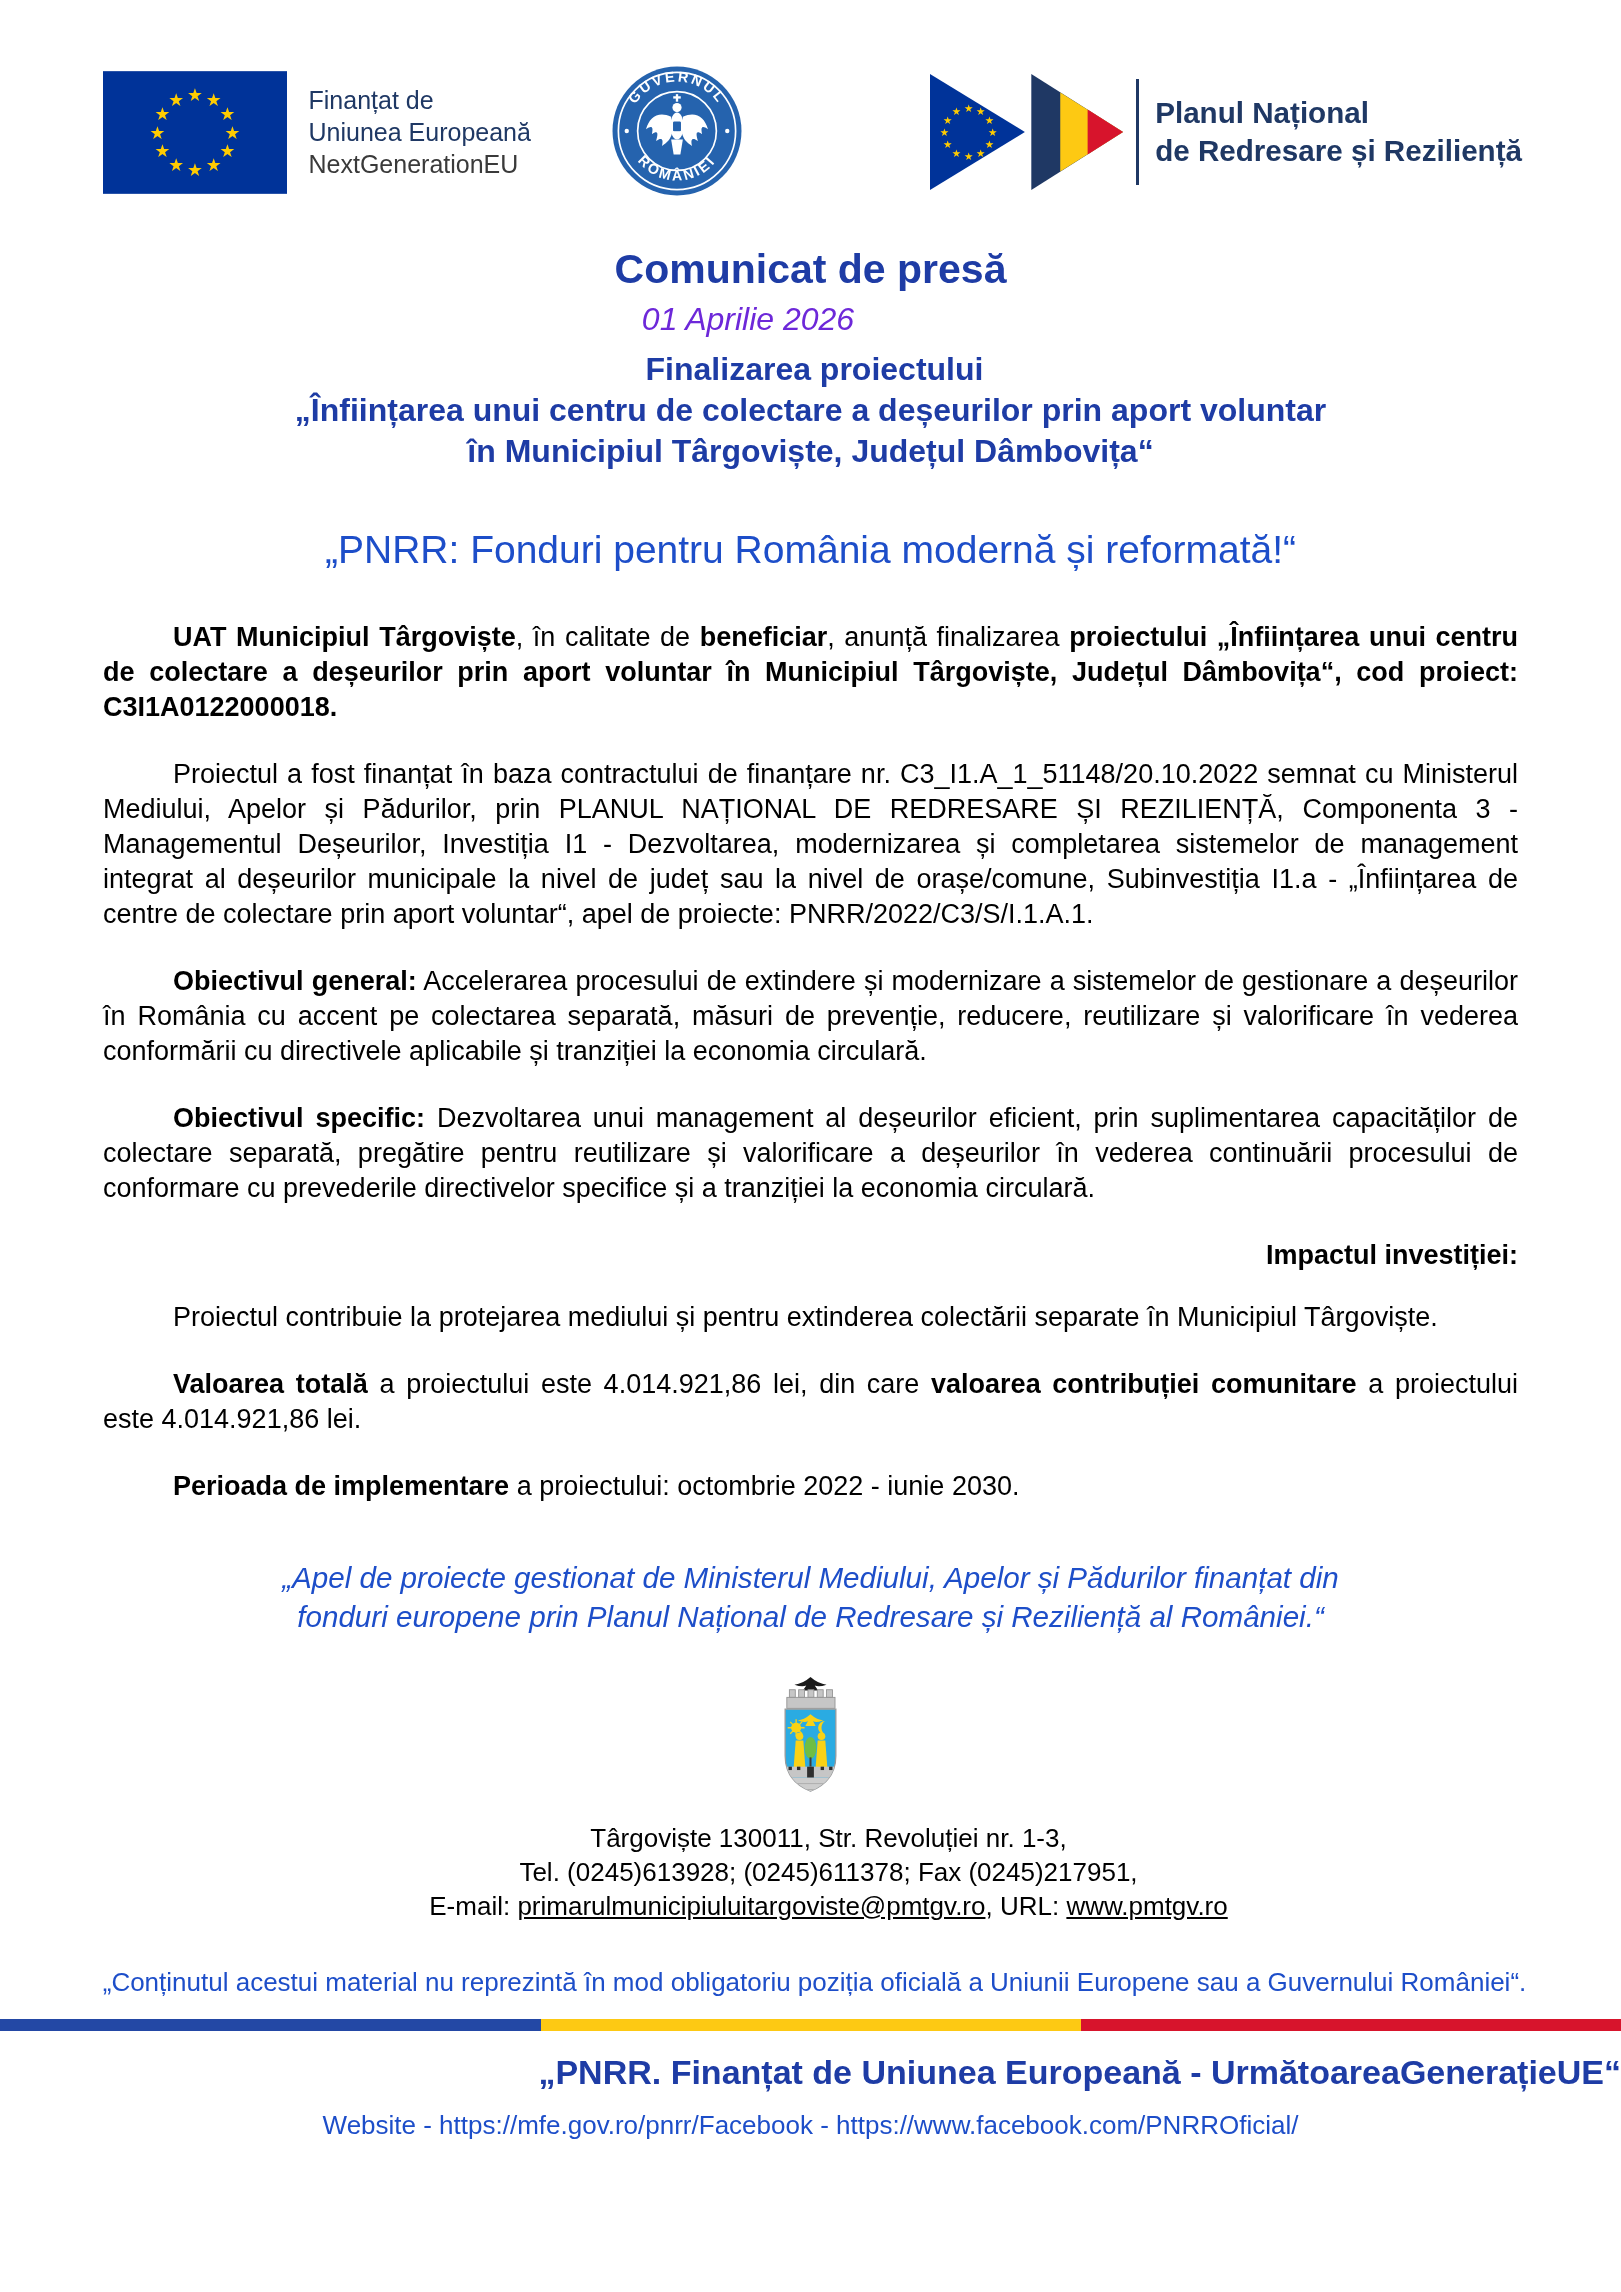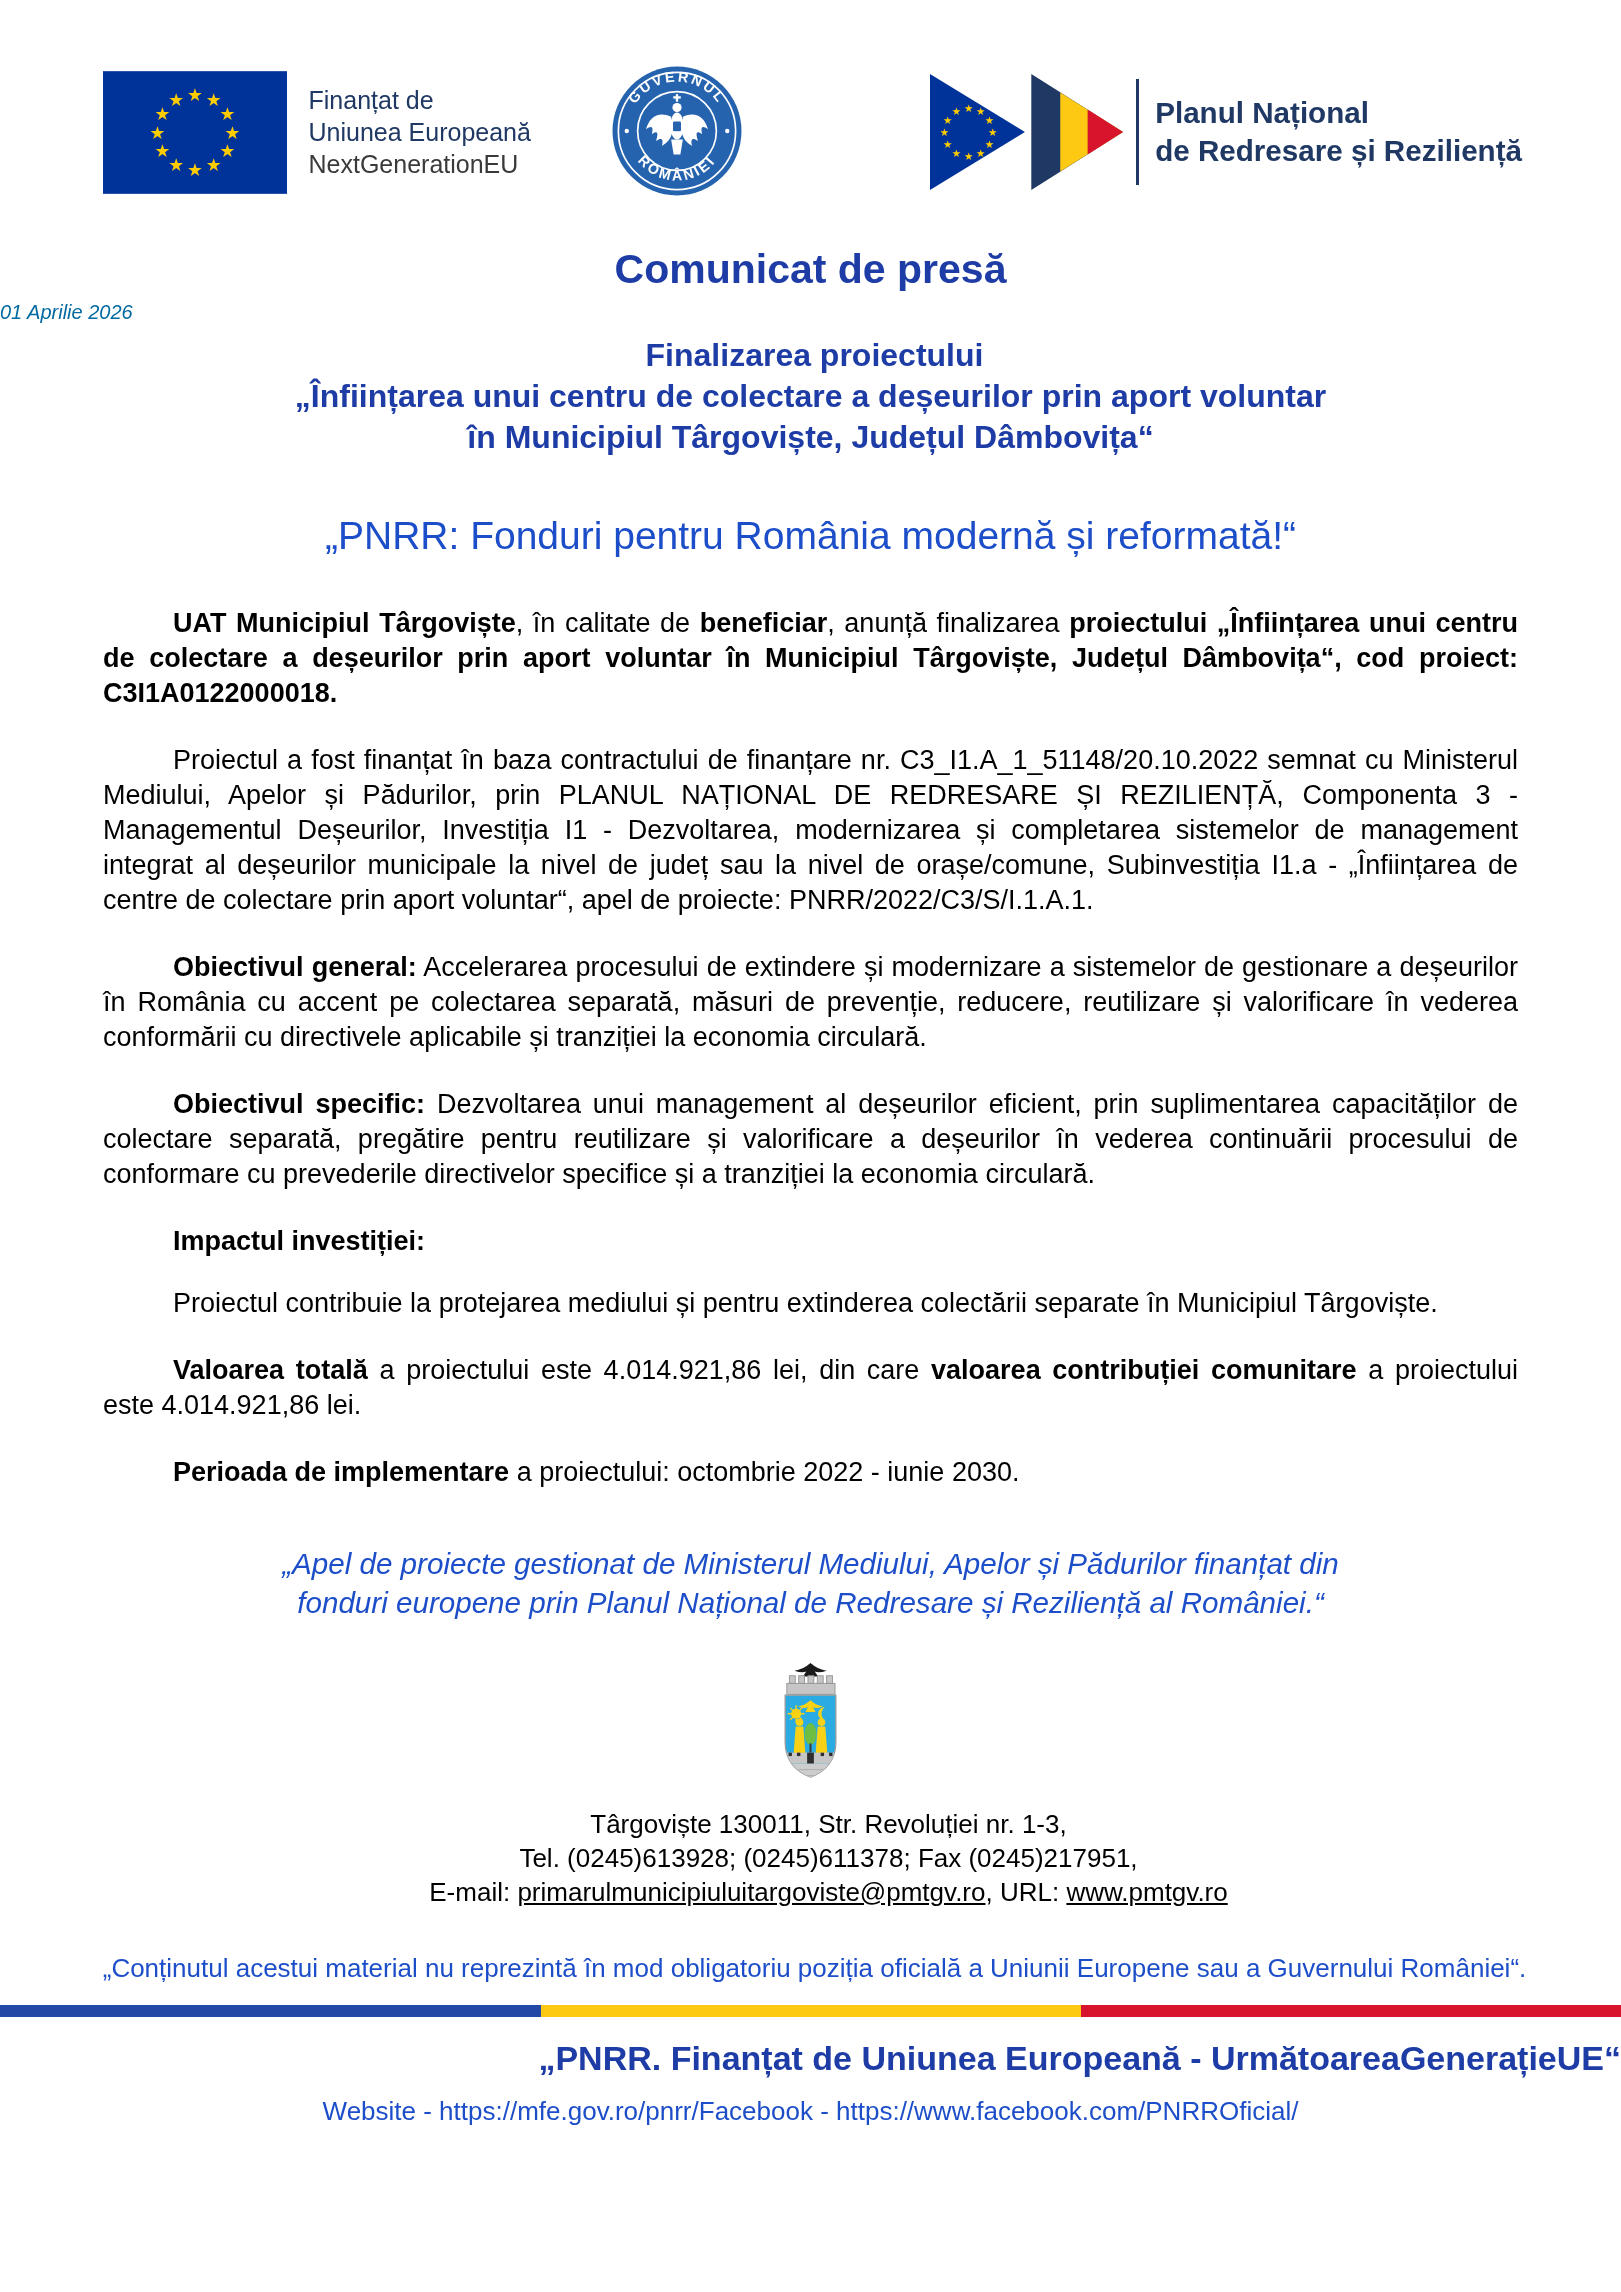--- a/index.html
+++ b/index.html
@@ -22,30 +22,30 @@
   .eu-logo svg { display:block; }
   .eu-logo-text { line-height:32px; font-size:25px; }
   .eu-logo-text .b { font-weight:normal; color:#1f3864; display:block; }
   .eu-logo-text .r { color:#3a3a3a; display:block; }
   .gov-seal { margin-right:107px; }
   .pnrr-logo { display:flex; align-items:center; }
   .pnrr-divider { width:3.6px; height:106px; background:#1f3864; margin:0 16px 0 12.5px; }
   .pnrr-text { font-weight:bold; color:#1f3864; font-size:29.6px; line-height:38px; white-space:nowrap; }
   
   .doc-title { margin-top:47px; text-align:center; font-size:41px; font-weight:bold; color:#1e3ca5; line-height:1.1; }
-  .doc-date  { margin:9px 125px 0 0; text-align:left; font-size:20px; font-style:italic; color:#0369a1; }
+  .doc-date  { margin:9px 125px 0 0; text-align:center; font-size:32px; font-style:italic; color:#6d28d9; }
   .doc-sub   { text-align:center; font-size:32px; font-weight:bold; color:#1e3ca5; line-height:41px; }
   .doc-sub.first { margin-top:10.7px;padding-left:8px; }
   .doc-slogan { margin-top:56px; text-align:center; font-size:39px; font-weight:normal; color:#1d4ec9; }
   
   .body-text { padding:0 103px; }
   .para { margin-top:32px; font-size:27px; line-height:35px; text-align:justify; text-indent:70px; }
   .para.first { margin-top:48px; }
   .para .bold, .para b { font-weight:bold; }
-  .para-heading { margin-top:32px; font-size:27px; line-height:35px; text-indent:70px; font-weight:bold; }
+  .para-heading { margin-top:32px; font-size:27px; line-height:35px; text-indent:70px; font-weight:bold;text-align:right; }
   .para.follow { margin-top:0; }
   
   .quote { margin:54px auto 16px; width:1137px; text-align:center; font-size:29.6px; line-height:39px;
            font-style:italic; color:#1d4ec9; }
   
   .coat-wrap { margin-top:39px; text-align:center; }
   .contact { margin-top:7.2px; text-align:center; font-size:26px; line-height:34px; color:#000;margin-left:36px; }
   .contact a { color:#000; text-decoration:underline; }
   
   .disclaimer { margin-top:44px; text-align:center; font-size:26px; color:#1d4ec9;padding-left:8px; }

